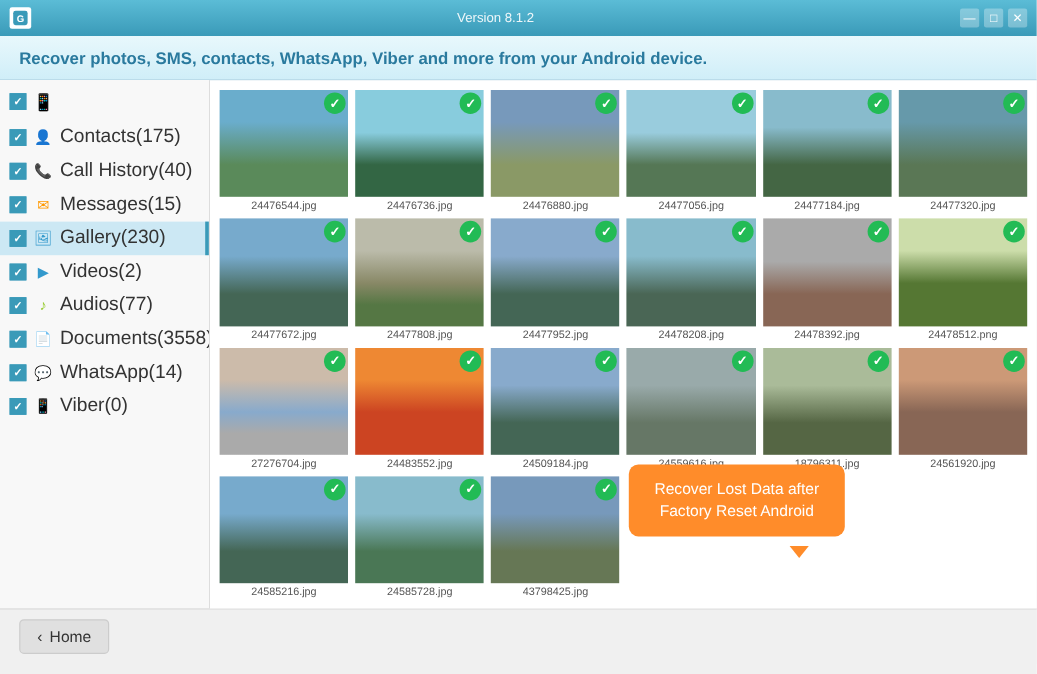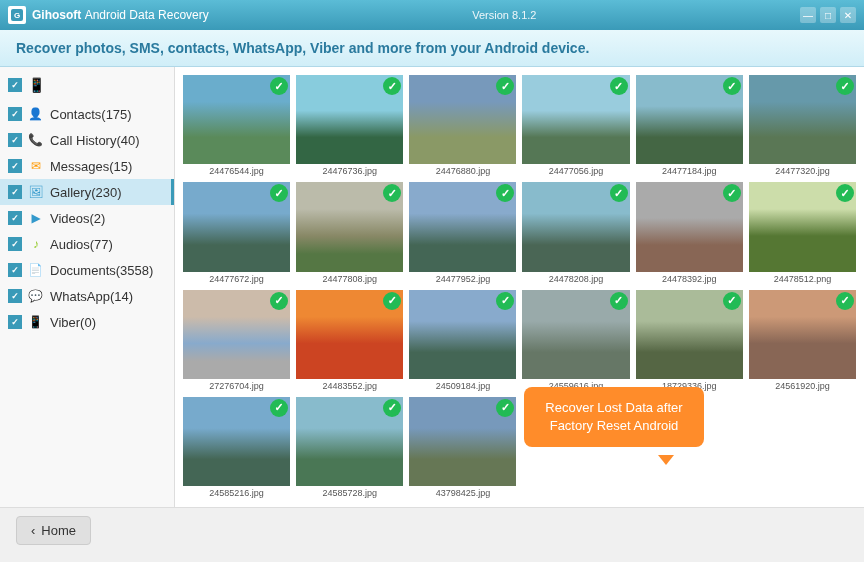--- a/index.html
+++ b/index.html
@@ -133,21 +133,21 @@
     .item-icon {
       width: 16px;
       height: 16px;
       display: flex;
       align-items: center;
       justify-content: center;
       font-size: 12px;
       flex-shrink: 0;
     }
     .item-label {
-      font-size: 13px;
+      font-size: 16px;
       color: #333;
     }
 
     
     .content-area {
       flex: 1;
       background: white;
       padding: 8px;
       overflow-y: auto;
       position: relative;
@@ -279,23 +279,20 @@
 <body>
 
 <div class="title-bar">
   <div class="title-bar-left">
     <div class="title-bar-logo">
       <svg width="14" height="14" viewBox="0 0 14 14">
         <rect x="1" y="1" width="12" height="12" rx="2" fill="#3a9ab8"></rect>
         <text x="7" y="10" text-anchor="middle" fill="white" font-size="8" font-weight="bold">G</text>
       </svg>
     </div>
-    <span class="title-bar-title">
-      <b>Gihosoft</b> <span>Android Data Recovery</span>
-    </span>
   </div>
   <span class="title-bar-version">Version 8.1.2</span>
   <div class="title-bar-controls">
     <button class="title-btn">—</button>
     <button class="title-btn">□</button>
     <button class="title-btn">✕</button>
   </div>
 </div>
 
 <div class="header-banner">
@@ -453,21 +450,21 @@
         <div class="photo-item">
           <div class="photo-thumb p16">
             <div class="photo-check">✓</div>
           </div>
           <div class="photo-label">24559616.jpg</div>
         </div>
         <div class="photo-item">
           <div class="photo-thumb p17">
             <div class="photo-check">✓</div>
           </div>
-          <div class="photo-label">18729336.jpg</div>
+          <div class="photo-label">18796311.jpg</div>
         </div>
         <div class="photo-item">
           <div class="photo-thumb p18">
             <div class="photo-check">✓</div>
           </div>
           <div class="photo-label">24561920.jpg</div>
         </div>
         <div class="photo-item">
           <div class="photo-thumb p19">
             <div class="photo-check">✓</div>

